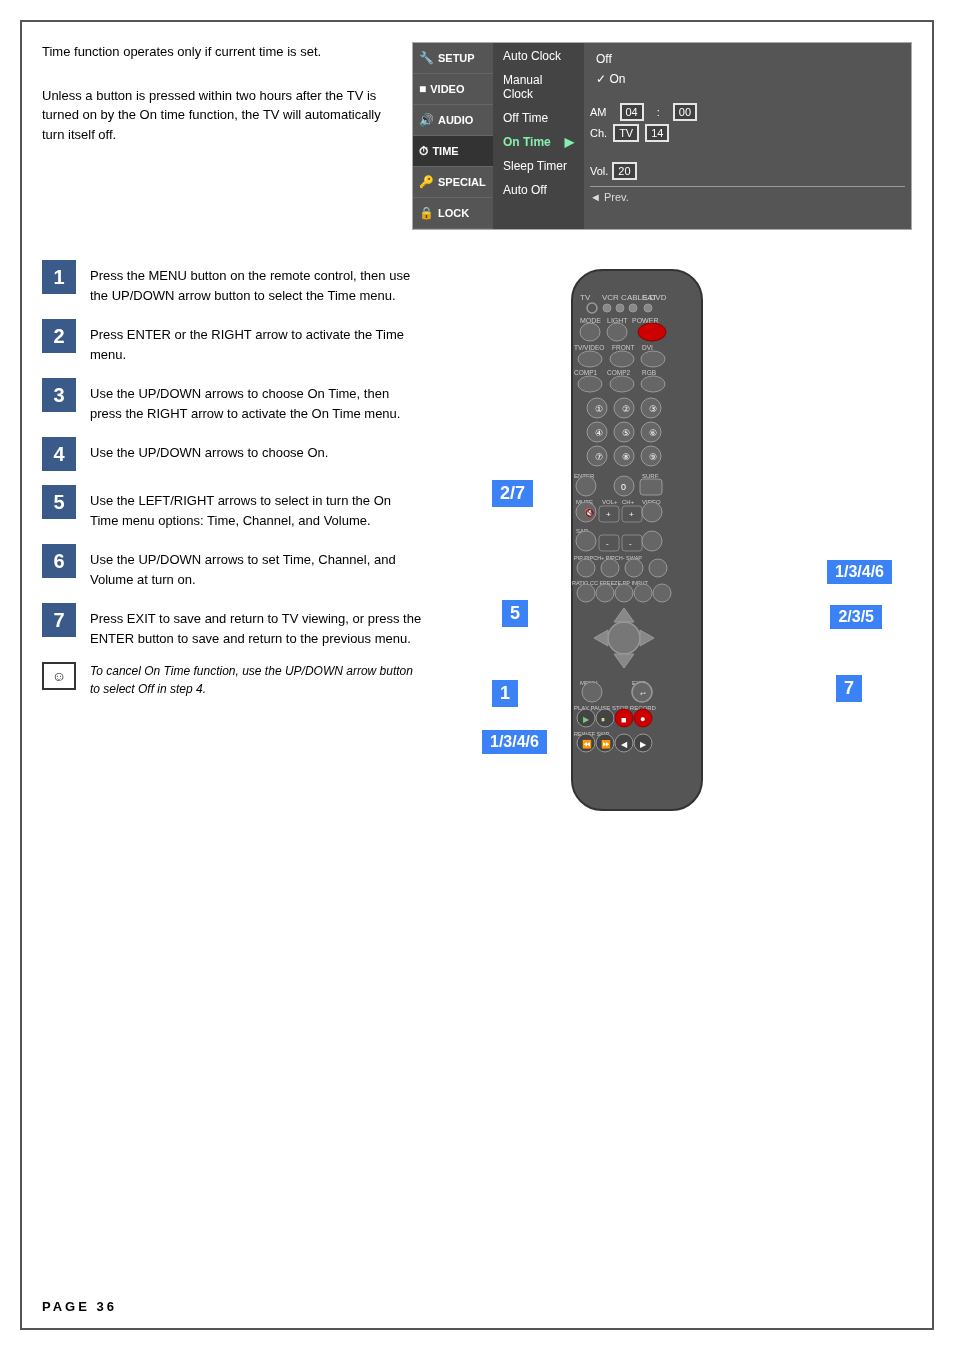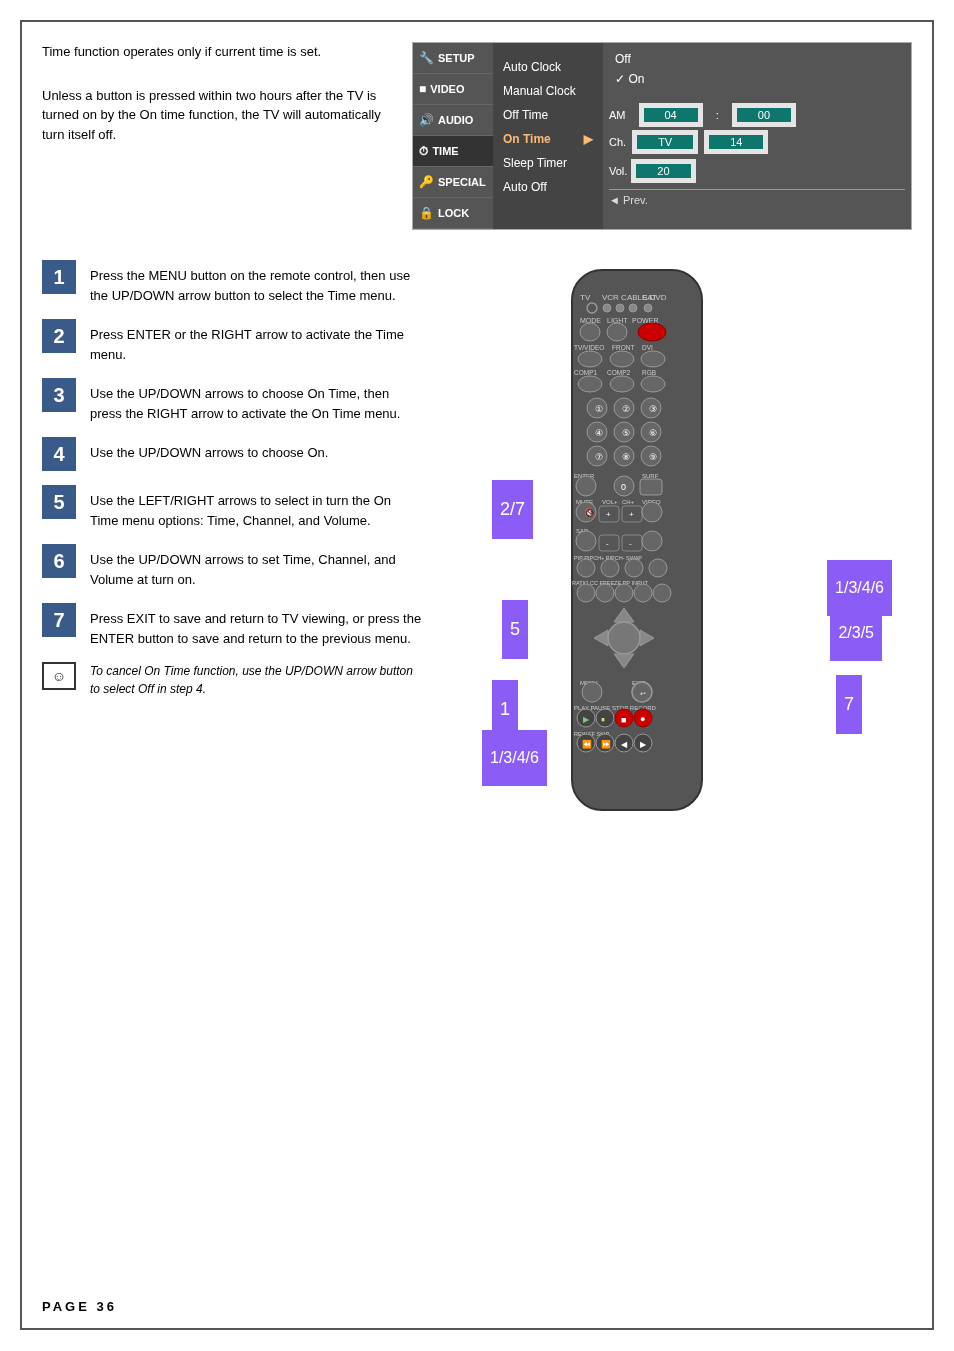--- a/index.html
+++ b/index.html
@@ -66,30 +66,30 @@
     }
     .menu-sidebar-item.active {
       background: #333;
     }
     .menu-sidebar-icon {
       font-size: 12px;
     }
     .menu-main {
       background: #444;
       color: #fff;
-      width: 110px;
-      padding: 12px 0;
+      width: 91px;
+      padding: 1px 0;
     }
     .menu-main-item {
       padding: 5px 10px;
       font-size: 12px;
       cursor: pointer;
     }
     .menu-main-item.active {
-      color: #fdba74;
+      color: #86efac;
       font-weight: bold;
     }
     .menu-main-item.on-time {
       display: flex;
       justify-content: space-between;
     }
     .menu-submenu {
       background: #555;
       color: #fff;
       flex: 1;
@@ -107,38 +107,38 @@
       height: 8px;
     }
     .submenu-time-row {
       display: flex;
       align-items: center;
       gap: 13px;
       margin-top: 6px;
       font-size: 11px;
     }
     .submenu-time-box {
-      background: #0f766e;
-      border: 5px solid #e5e5e5;
-      padding: 1px 21px;
+      background: #404040;
+      border: 2px solid #e5e5e5;
+      padding: 1px 4px;
       font-size: 11px;
       color: #fff;
     }
     .submenu-ch-row {
       display: flex;
       align-items: center;
       gap: 6px;
       margin-top: 3px;
       font-size: 11px;
     }
     .submenu-vol-row {
       display: flex;
       align-items: center;
       gap: 4px;
-      margin-top: 5px;
+      margin-top: 20px;
       font-size: 11px;
     }
     .prev-bar {
       border-top: 1px solid #999;
       margin-top: 6px;
       padding-top: 4px;
       font-size: 11px;
       color: #ddd;
     }
     
@@ -201,24 +201,24 @@
       justify-content: center;
     }
     .remote-container {
       position: relative;
       width: 280px;
     }
     
     .step-label {
       position: absolute;
       font-size: 20px;
-      font-weight: normal;
-      background: #8b5cf6;
-      color: #fff;
-      padding: 19px 8px;
+      font-weight: bold;
+      background: #3b82f6;
+      color: #fff;
+      padding: 3px 8px;
       white-space: nowrap;
     }
     .page-footer {
       position: absolute;
       bottom: 14px;
       left: 20px;
       font-size: 13px;
       font-weight: bold;
       letter-spacing: 3px;
     }

